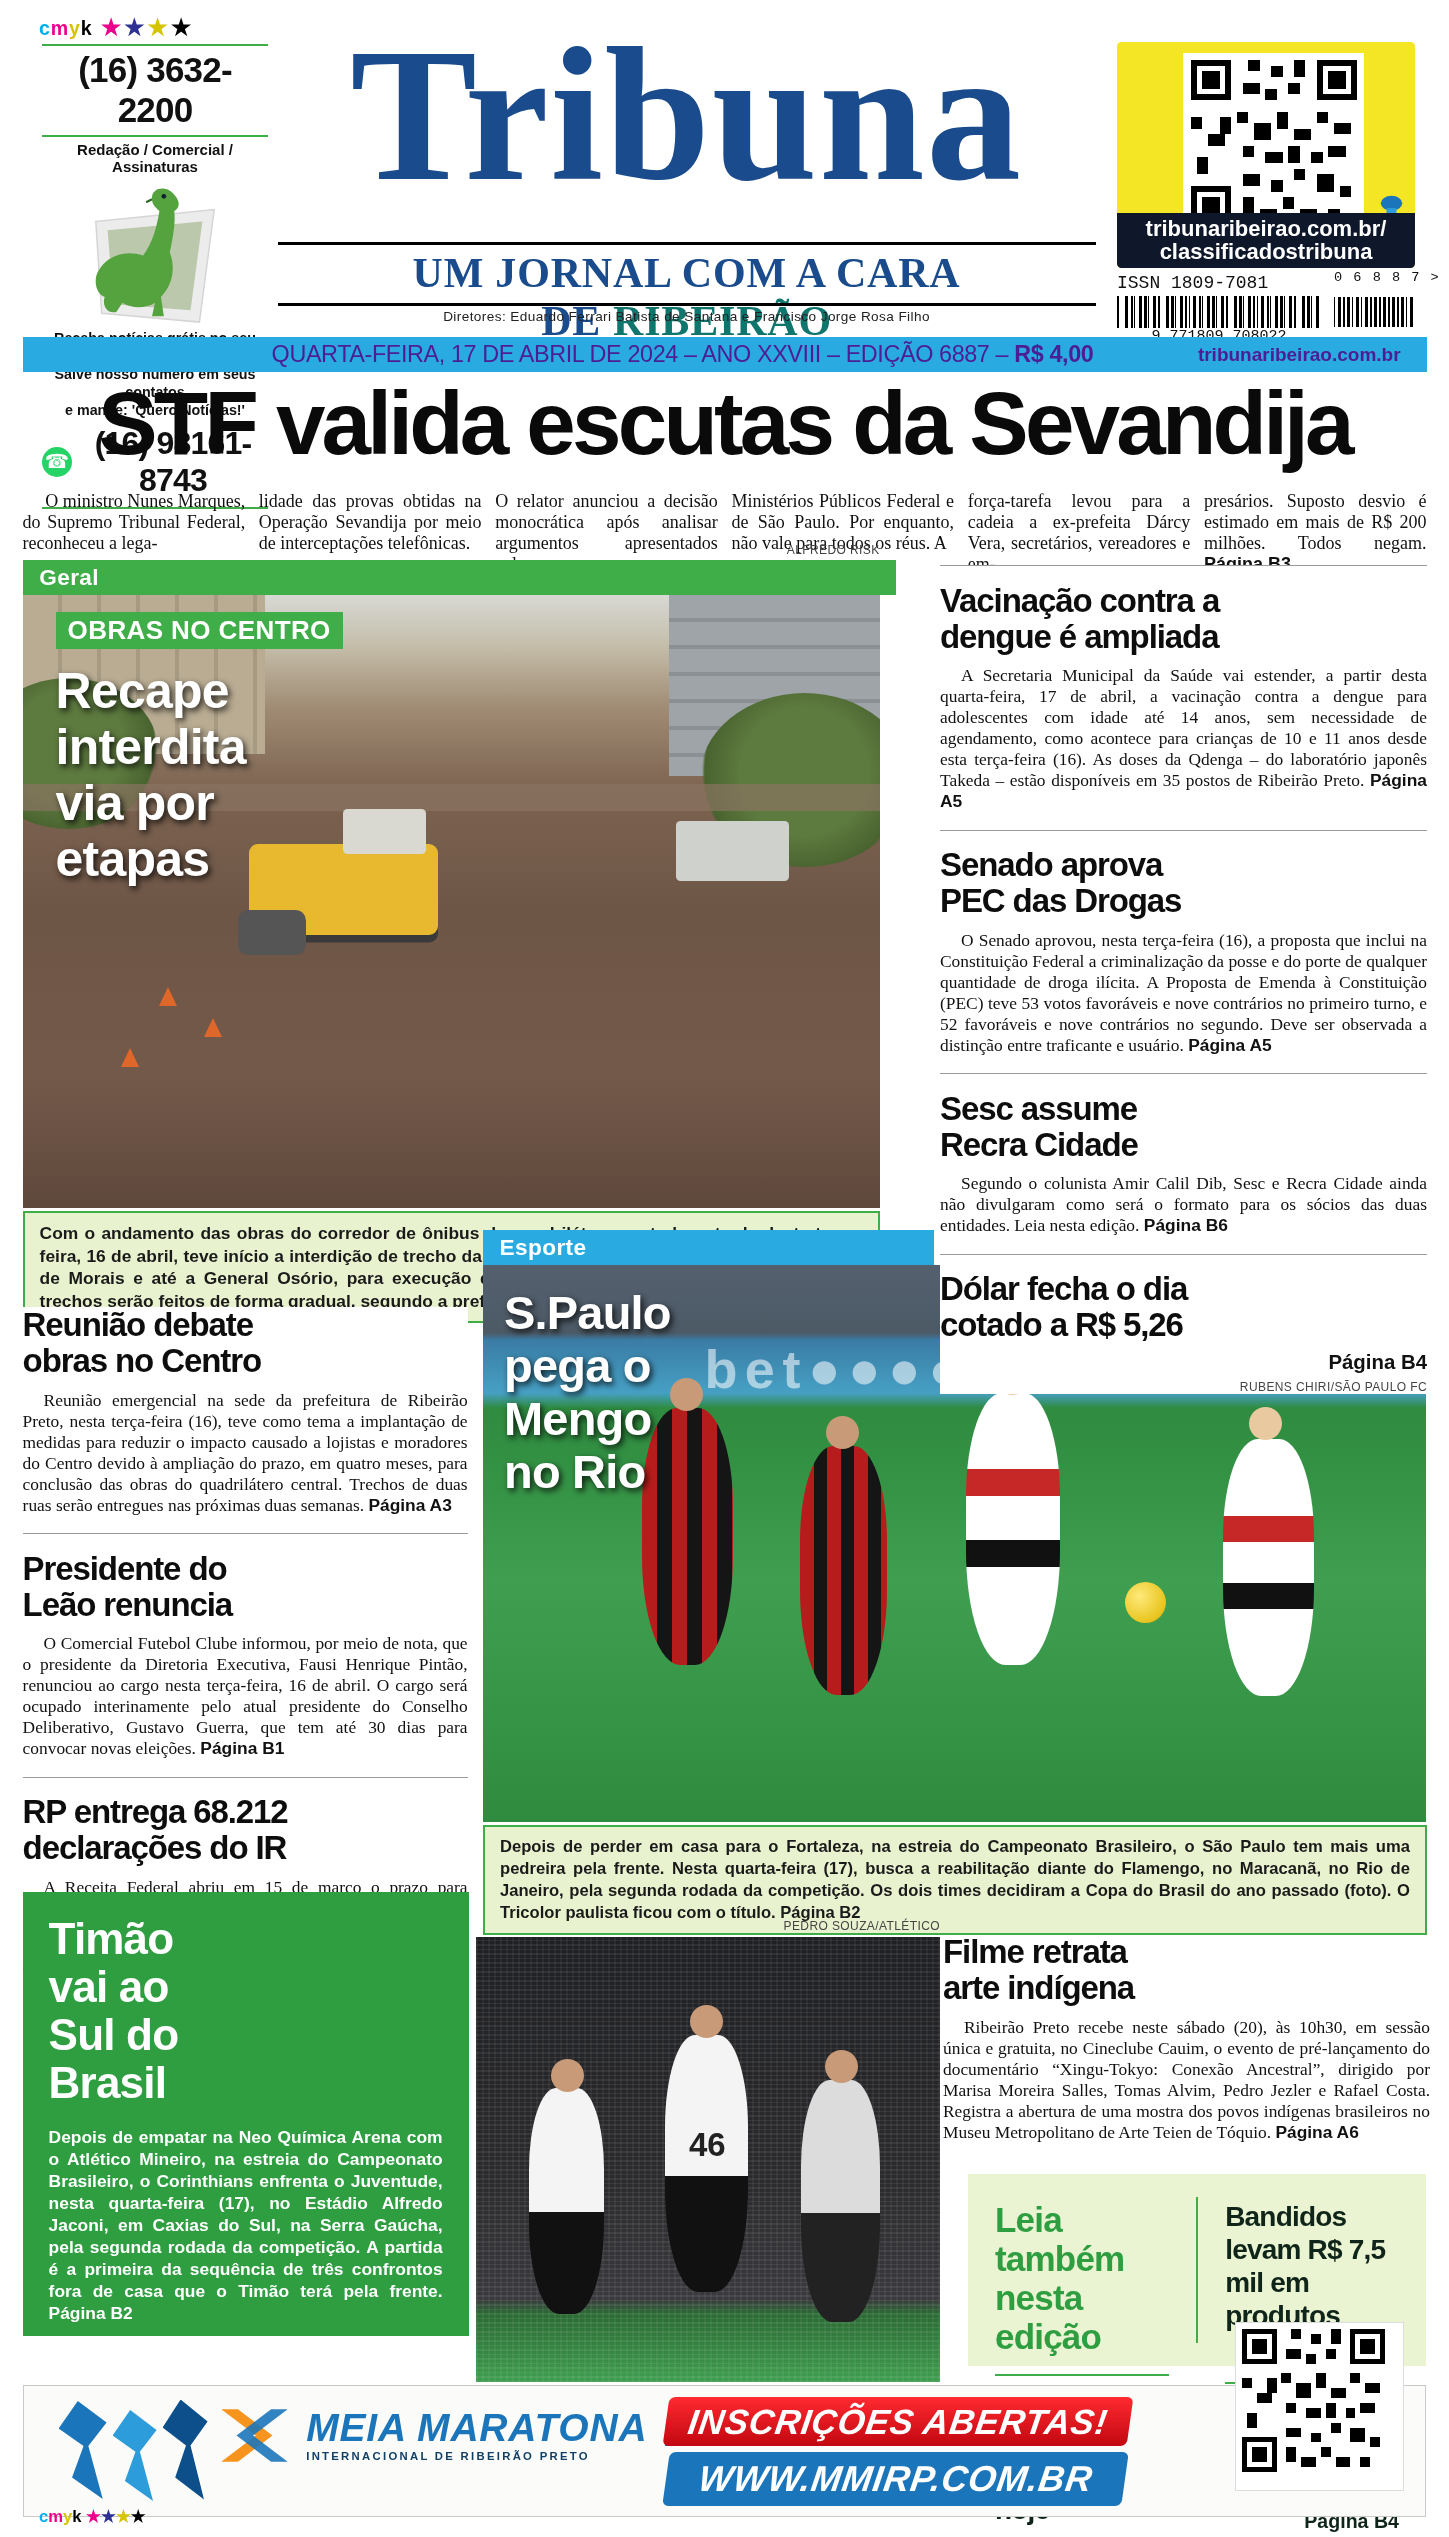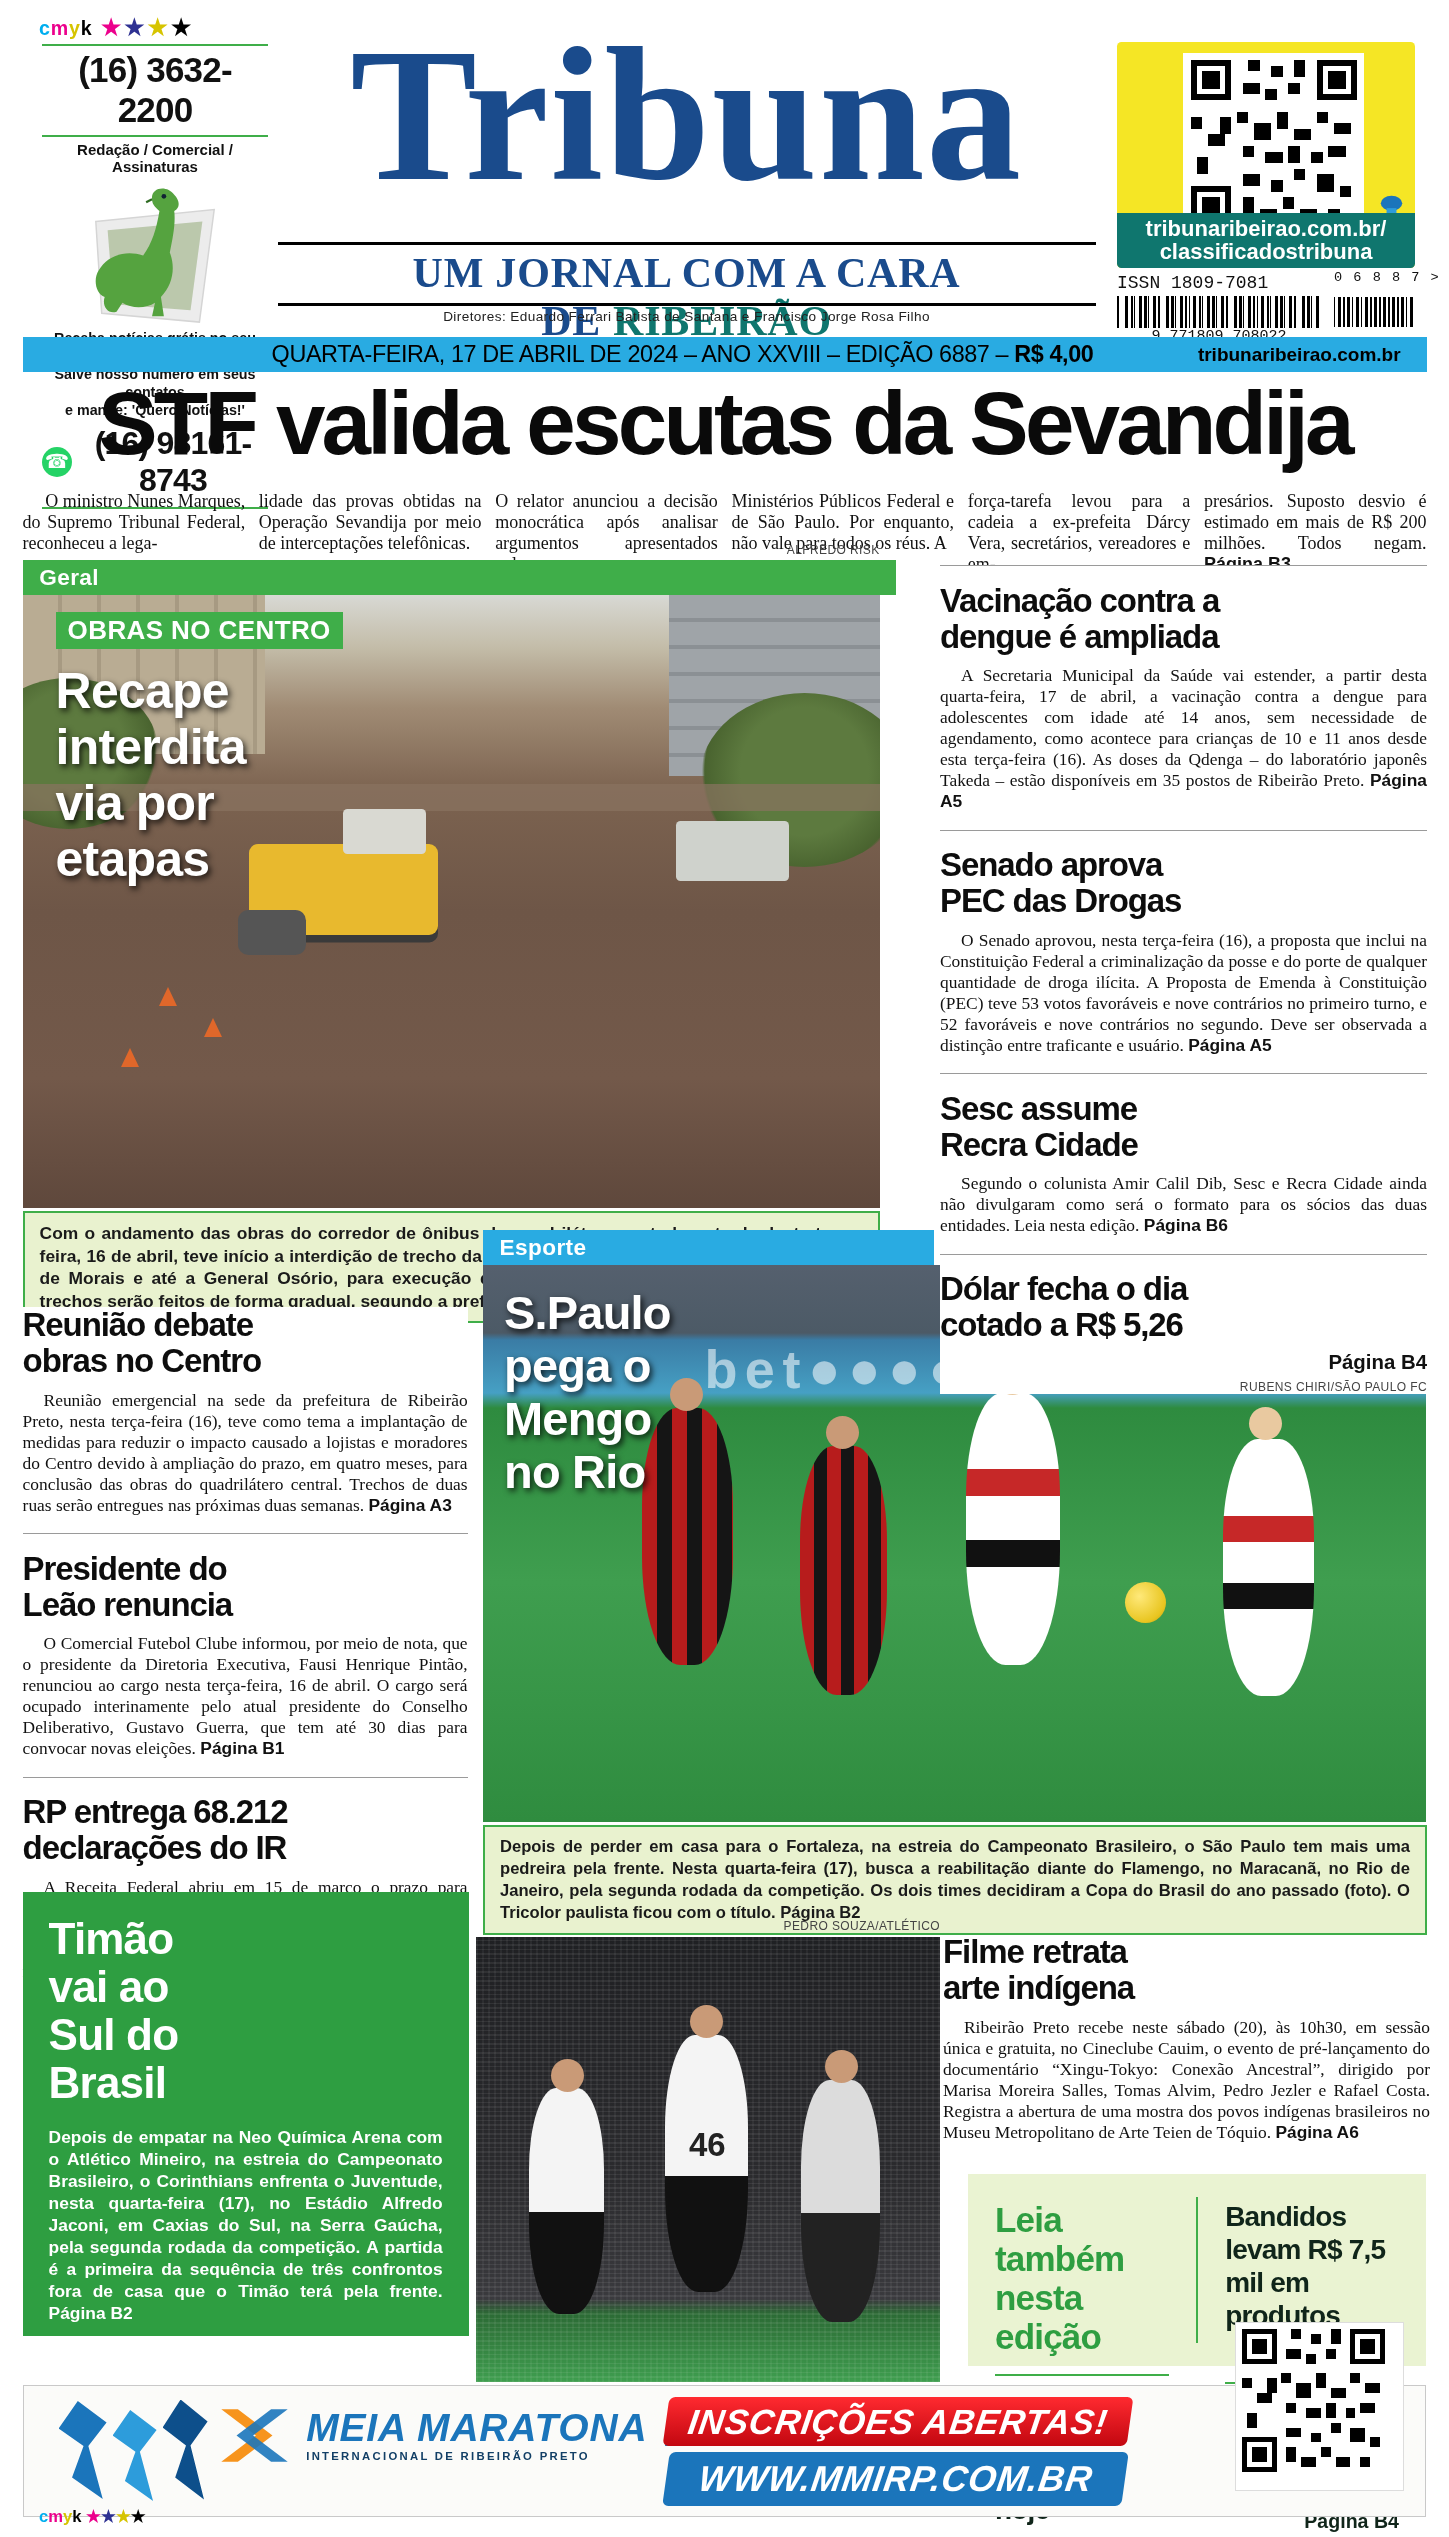--- a/index.html
+++ b/index.html
@@ -26,33 +26,33 @@
   .tagline{left:275px;top:249px;width:823px;text-align:center;
            font:bold 42px "Liberation Serif",serif;color:#1a4b8c;letter-spacing:0.8px;}
   .tagline .hl{color:#0f766e;margin-left:12px;}
   .directors{left:275px;top:309px;width:823px;text-align:center;
              font:13.6px "Liberation Sans",sans-serif;color:#222;letter-spacing:0.4px;}
   .promo{left:1117px;top:42px;width:298px;height:226px;background:#f5e625;
          border-radius:4.5px;overflow:hidden;}
   .promo .qrbox{position:absolute;left:66px;top:10.6px;width:166px;height:166px;background:#fff;padding:7.5px;}
   .promo .seelabel{position:absolute;left:53px;top:180px;width:193px;background:#fff;border-radius:13.6px;
         text-align:center;font:bold 20.4px/27px "Liberation Sans",sans-serif;color:#29abe2;}
-  .promo .urlband{position:absolute;left:0;bottom:0;width:100%;background:#0f766e;text-align:center;
+  .promo .urlband{position:absolute;left:0;bottom:0;width:100%;background:#0f172a;text-align:center;
         font:bold 22px/23.4px "Liberation Sans",sans-serif;color:#fff;padding:3.8px 0 4.5px;}
   .pushpin{position:absolute;right:7.5px;top:151px;}
   .issn{left:1117px;top:273px;font:18px "Liberation Mono",monospace;color:#111;}
   .barcode{left:1117px;top:296px;width:204px;height:32px;
      background:repeating-linear-gradient(90deg,#000 0 2.3px,#fff 2.3px 3.8px,#000 3.8px 4.5px,#fff 4.5px 8.3px,#000 8.3px 11.3px,#fff 11.3px 13.6px);}
   .barcode-num{left:1117px;top:328px;width:204px;text-align:center;font:15px "Liberation Mono",monospace;background:#fff;}
   .mini-code{left:1334px;top:270px;font:13.6px "Liberation Mono",monospace;letter-spacing:1.5px;}
   .mini-barcode{left:1334px;top:297px;width:80px;height:30px;
      background:repeating-linear-gradient(90deg,#000 0 1.5px,#fff 1.5px 3.8px,#000 3.8px 6.8px,#fff 6.8px 9px);}
 
   
-  .dateline{left:22.6px;top:337px;width:1404px;height:35px;background:#29abe2;color:#000000;
+  .dateline{left:22.6px;top:337px;width:1404px;height:35px;background:#29abe2;color:#4c1d95;
             display:flex;align-items:center;justify-content:space-between;
             font-family:"Liberation Sans",sans-serif;}
   .dateline .dl{margin-left:249px;font-size:23.4px;letter-spacing:-0.4px;}
   .dateline .dl b{font-weight:bold;}
   .dateline .dr{margin-right:26px;font-size:19px;font-weight:bold;}
 
   
   .lead-headline{left:21px;top:376px;width:1407px;text-align:center;color:#0a0a0a;
      font:bold 89px/95px "Liberation Sans",sans-serif;letter-spacing:-3.8px;}
   .lead-cols{left:22.6px;top:491px;width:1404px;display:flex;gap:13.6px;}

